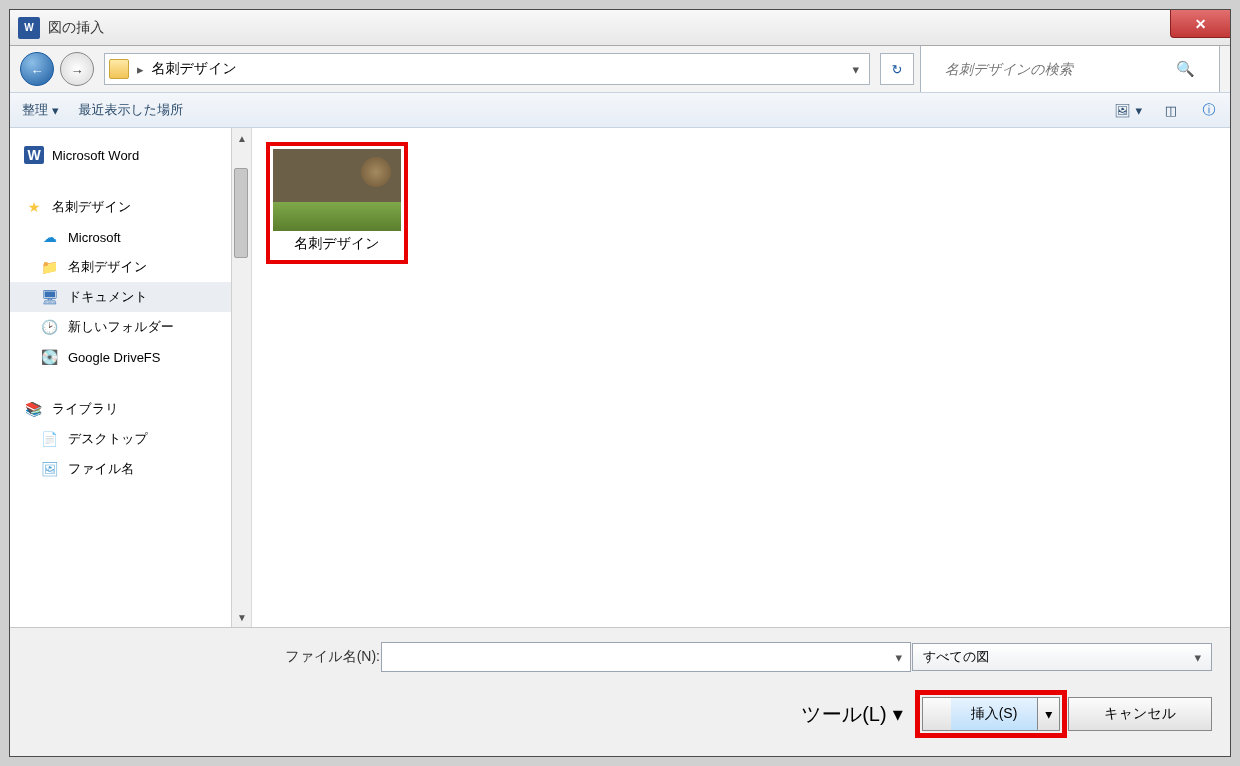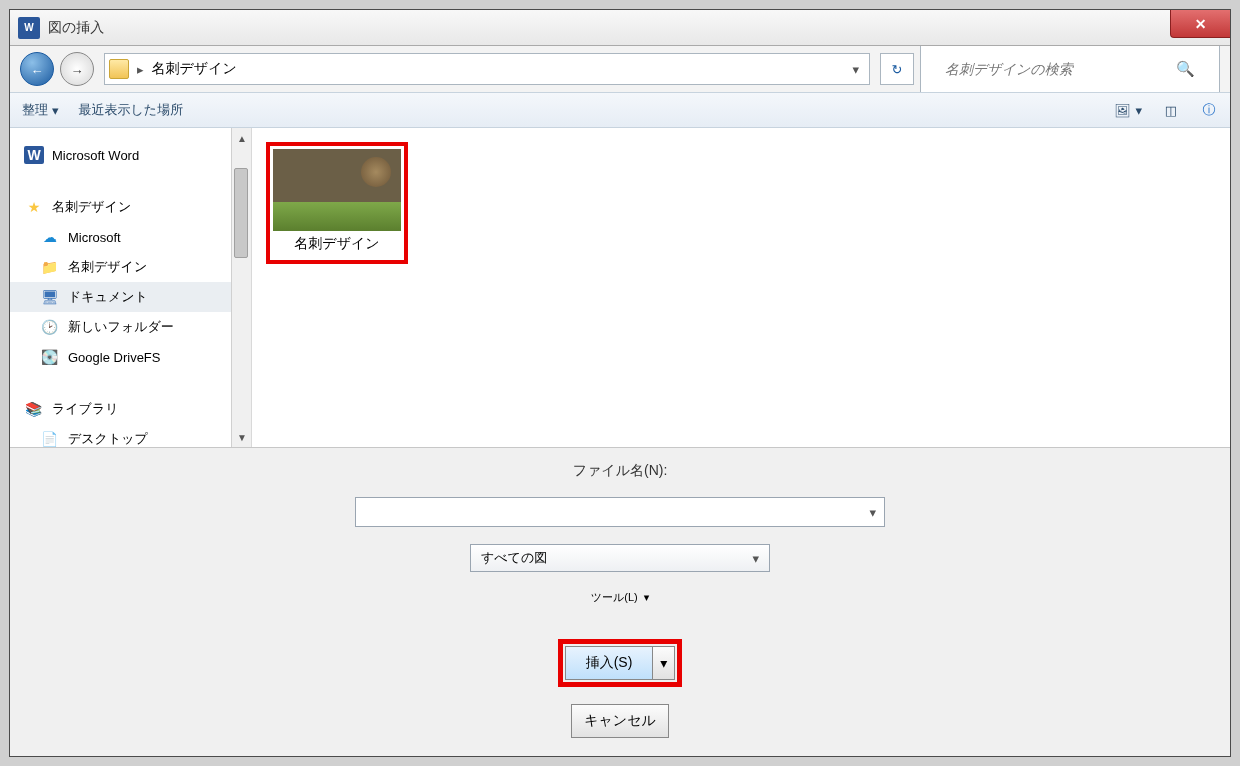--- a/index.html
+++ b/index.html
@@ -207,51 +207,51 @@
   content:""; position:absolute; right:10px; top:8px;
   width:30px;height:30px;border-radius:50%;
   background:radial-gradient(#a58a5f,#6c5537);
 }
 .fileitem .name { font-size:14px; padding:4px 0; }
 .footer {
   background:#f0f0f0;
   border-top:1px solid #c7c7c7;
   padding: 14px 18px 18px;
 }
-.row { display:flex; align-items:center; justify-content:flex-end; gap:17px; margin-bottom:18px;flex-direction:column;}
+.row { display:flex; align-items:center; justify-content:flex-end; gap:1px; margin-bottom:18px;}
 .row.last{margin-bottom:0;}
 .lbl { font-size:14px; color:#333; }
 .filename-in {
   width: 530px; height:30px;
   border:1px solid #9aa5b1;
   background:#fff;
   display:flex;align-items:center;padding:0 8px;
 }
 .filename-in .dd{margin-left:auto;color:#555;cursor:pointer;}
 .filetype-dd {
   width: 300px; height:28px;
   border:1px solid #9aa5b1;
   background:linear-gradient(#fff,#eef0f3);
   display:flex;align-items:center;padding:12px 10px;
   cursor:pointer;
 }
 .filetype-dd .dd{margin-left:auto;color:#555;}
-.tools { display:flex;align-items:center;gap:6px;cursor:pointer;font-size:11px; }
+.tools { display:flex;align-items:center;gap:6px;cursor:pointer;font-size:20px; }
 .btn {
   height:34px;
   border:1px solid #888;
   background:linear-gradient(#fcfcfc,#e2e2e2);
   display:flex;align-items:center;justify-content:center;
-  padding:0 12px;
+  padding:0 35px;
   font-size:14px;
   cursor:pointer;
   font-family:inherit;
 }
 .btn.split { padding:0; }
-.btn.split .lab{padding:0 20px;height:100%;display:flex;align-items:center;background:linear-gradient(#e8f3fe,#bfe0fb);}
+.btn.split .lab{padding:0 20px;height:100%;display:flex;align-items:center;background:linear-gradient(#e8f3fe,#bfe0fb);margin-left:28px;}
 .btn.split .dd{width:22px;height:100%;display:flex;align-items:center;justify-content:center;border-left:1px solid #888;background:linear-gradient(#fcfcfc,#e2e2e2);}
 .red-box{border:5px solid #e80000;padding:2px;display:inline-flex;}
 </style>
 </head>
 <body>
 
 <div class="dialog">
 
   <div class="titlebar">
     <div class="app-icon">W</div>

